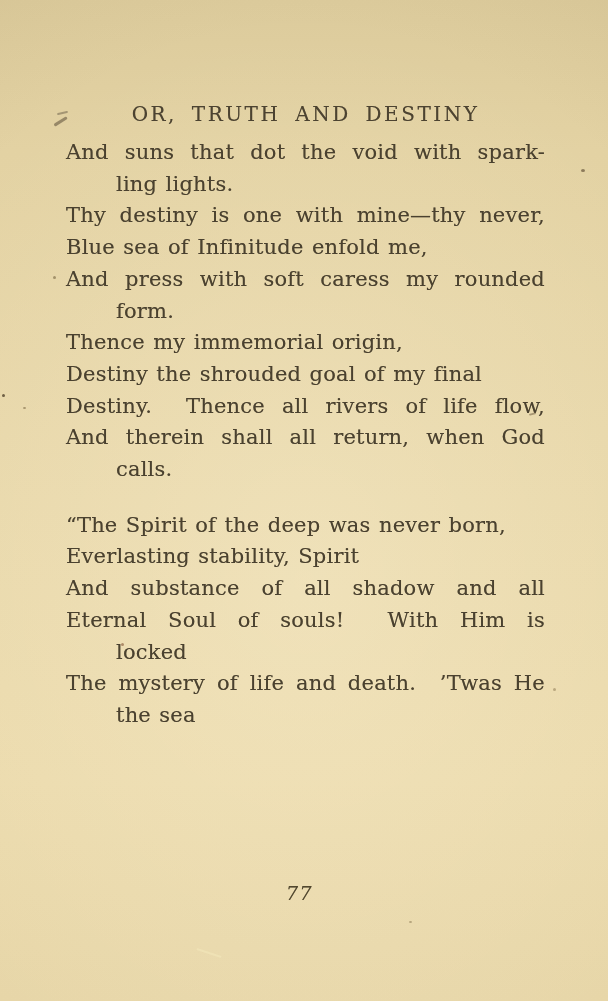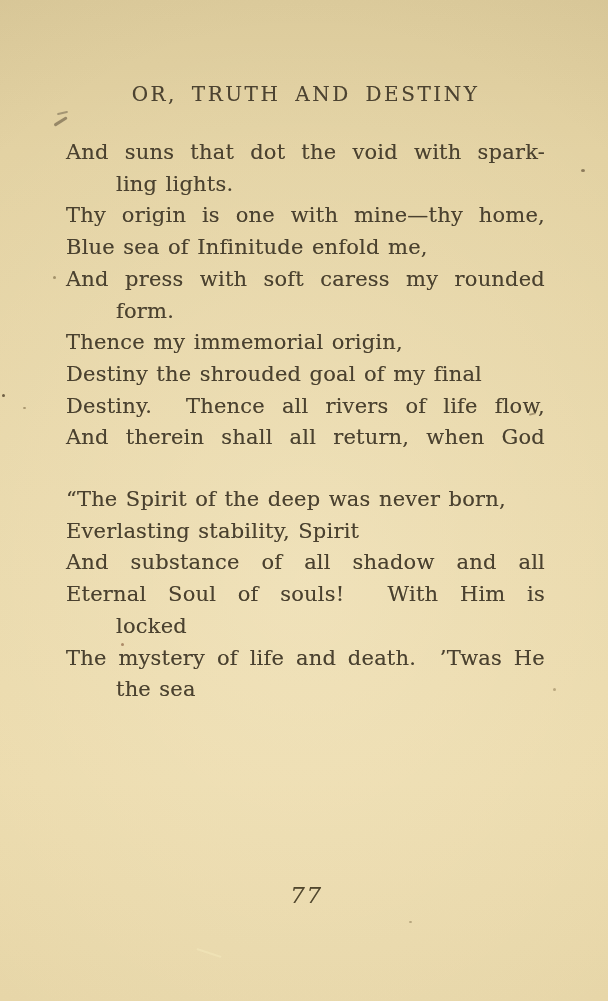--- a/index.html
+++ b/index.html
@@ -23,21 +23,21 @@
         #e8d7a9 50%,
         #ebdaac 78%,
         #e7d6a8 100%);
     font-family: "DejaVu Serif", "Liberation Serif", serif;
     color: #4a412f;
   }
 
   .running-head {
     position: absolute;
     left: 66px;
-    top: 82px;
+    top: 102px;
     width: 479px;
     text-align: center;
     font-size: 20px;
     letter-spacing: 2.5px;
     word-spacing: 6px;
     color: #4c4331;
     text-shadow: 0 0 0.5px rgba(74,65,47,0.45);
   }
 
   .poem {
@@ -50,29 +50,29 @@
     letter-spacing: 0.2px;
     word-spacing: 1.5px;
     text-shadow: 0 0 0.5px rgba(74,65,47,0.45);
   }
   .line { min-height: 31.7px; }
   .line.justify {
     text-align: justify;
     text-align-last: justify;
   }
   .line.indent { padding-left: 50px; }
-  .stanza + .stanza { margin-top: 30px; }
+  .stanza + .stanza { margin-top: 24px; }
 
   .page-number {
     position: absolute;
-    left: 67px;
+    left: 60px;
     top: 882px;
     width: 479px;
     text-align: center;
-    font-size: 23px;
+    font-size: 19px;
     font-style: italic;
     letter-spacing: 1.5px;
     color: #51472e;
     text-shadow: 0 0 0.5px rgba(74,65,47,0.4);
   }
 
   
   .mark { position: absolute; }
   .m-squiggle-a { left: 57px; top: 112px; width: 11px; height: 2px;
     background: #8f8164; transform: rotate(-12deg); border-radius: 2px; opacity: .75; }
@@ -101,28 +101,29 @@
 <body>
 
 <div class="page">
 
   <div class="running-head">OR, TRUTH AND DESTINY</div>
 
   <div class="poem">
       <div class="stanza">
         <div class="line justify">And suns that dot the void with spark-</div>
         <div class="line indent">ling lights.</div>
-        <div class="line justify">Thy origin is one with mine—thy home,</div>
+        <div class="line justify">Thy destiny is one with mine—thy never,</div>
         <div class="line">Blue sea of Infinitude enfold me,</div>
         <div class="line justify">And press with soft caress my rounded</div>
         <div class="line indent">form.</div>
         <div class="line">Thence my immemorial origin,</div>
         <div class="line">Destiny the shrouded goal of my final</div>
         <div class="line justify">Destiny.&nbsp; Thence all rivers of life flow,</div>
         <div class="line justify">And therein shall all return, when God</div>
+        <div class="line indent">calls.</div>
       </div>
       <div class="stanza">
         <div class="line">“The Spirit of the deep was never born,</div>
         <div class="line">Everlasting stability, Spirit</div>
         <div class="line justify">And substance of all shadow and all</div>
         <div class="line justify">Eternal Soul of souls!&nbsp; With Him is</div>
         <div class="line indent">locked</div>
         <div class="line justify">The mystery of life and death.&nbsp; ’Twas He</div>
         <div class="line indent">the sea</div>
       </div>

